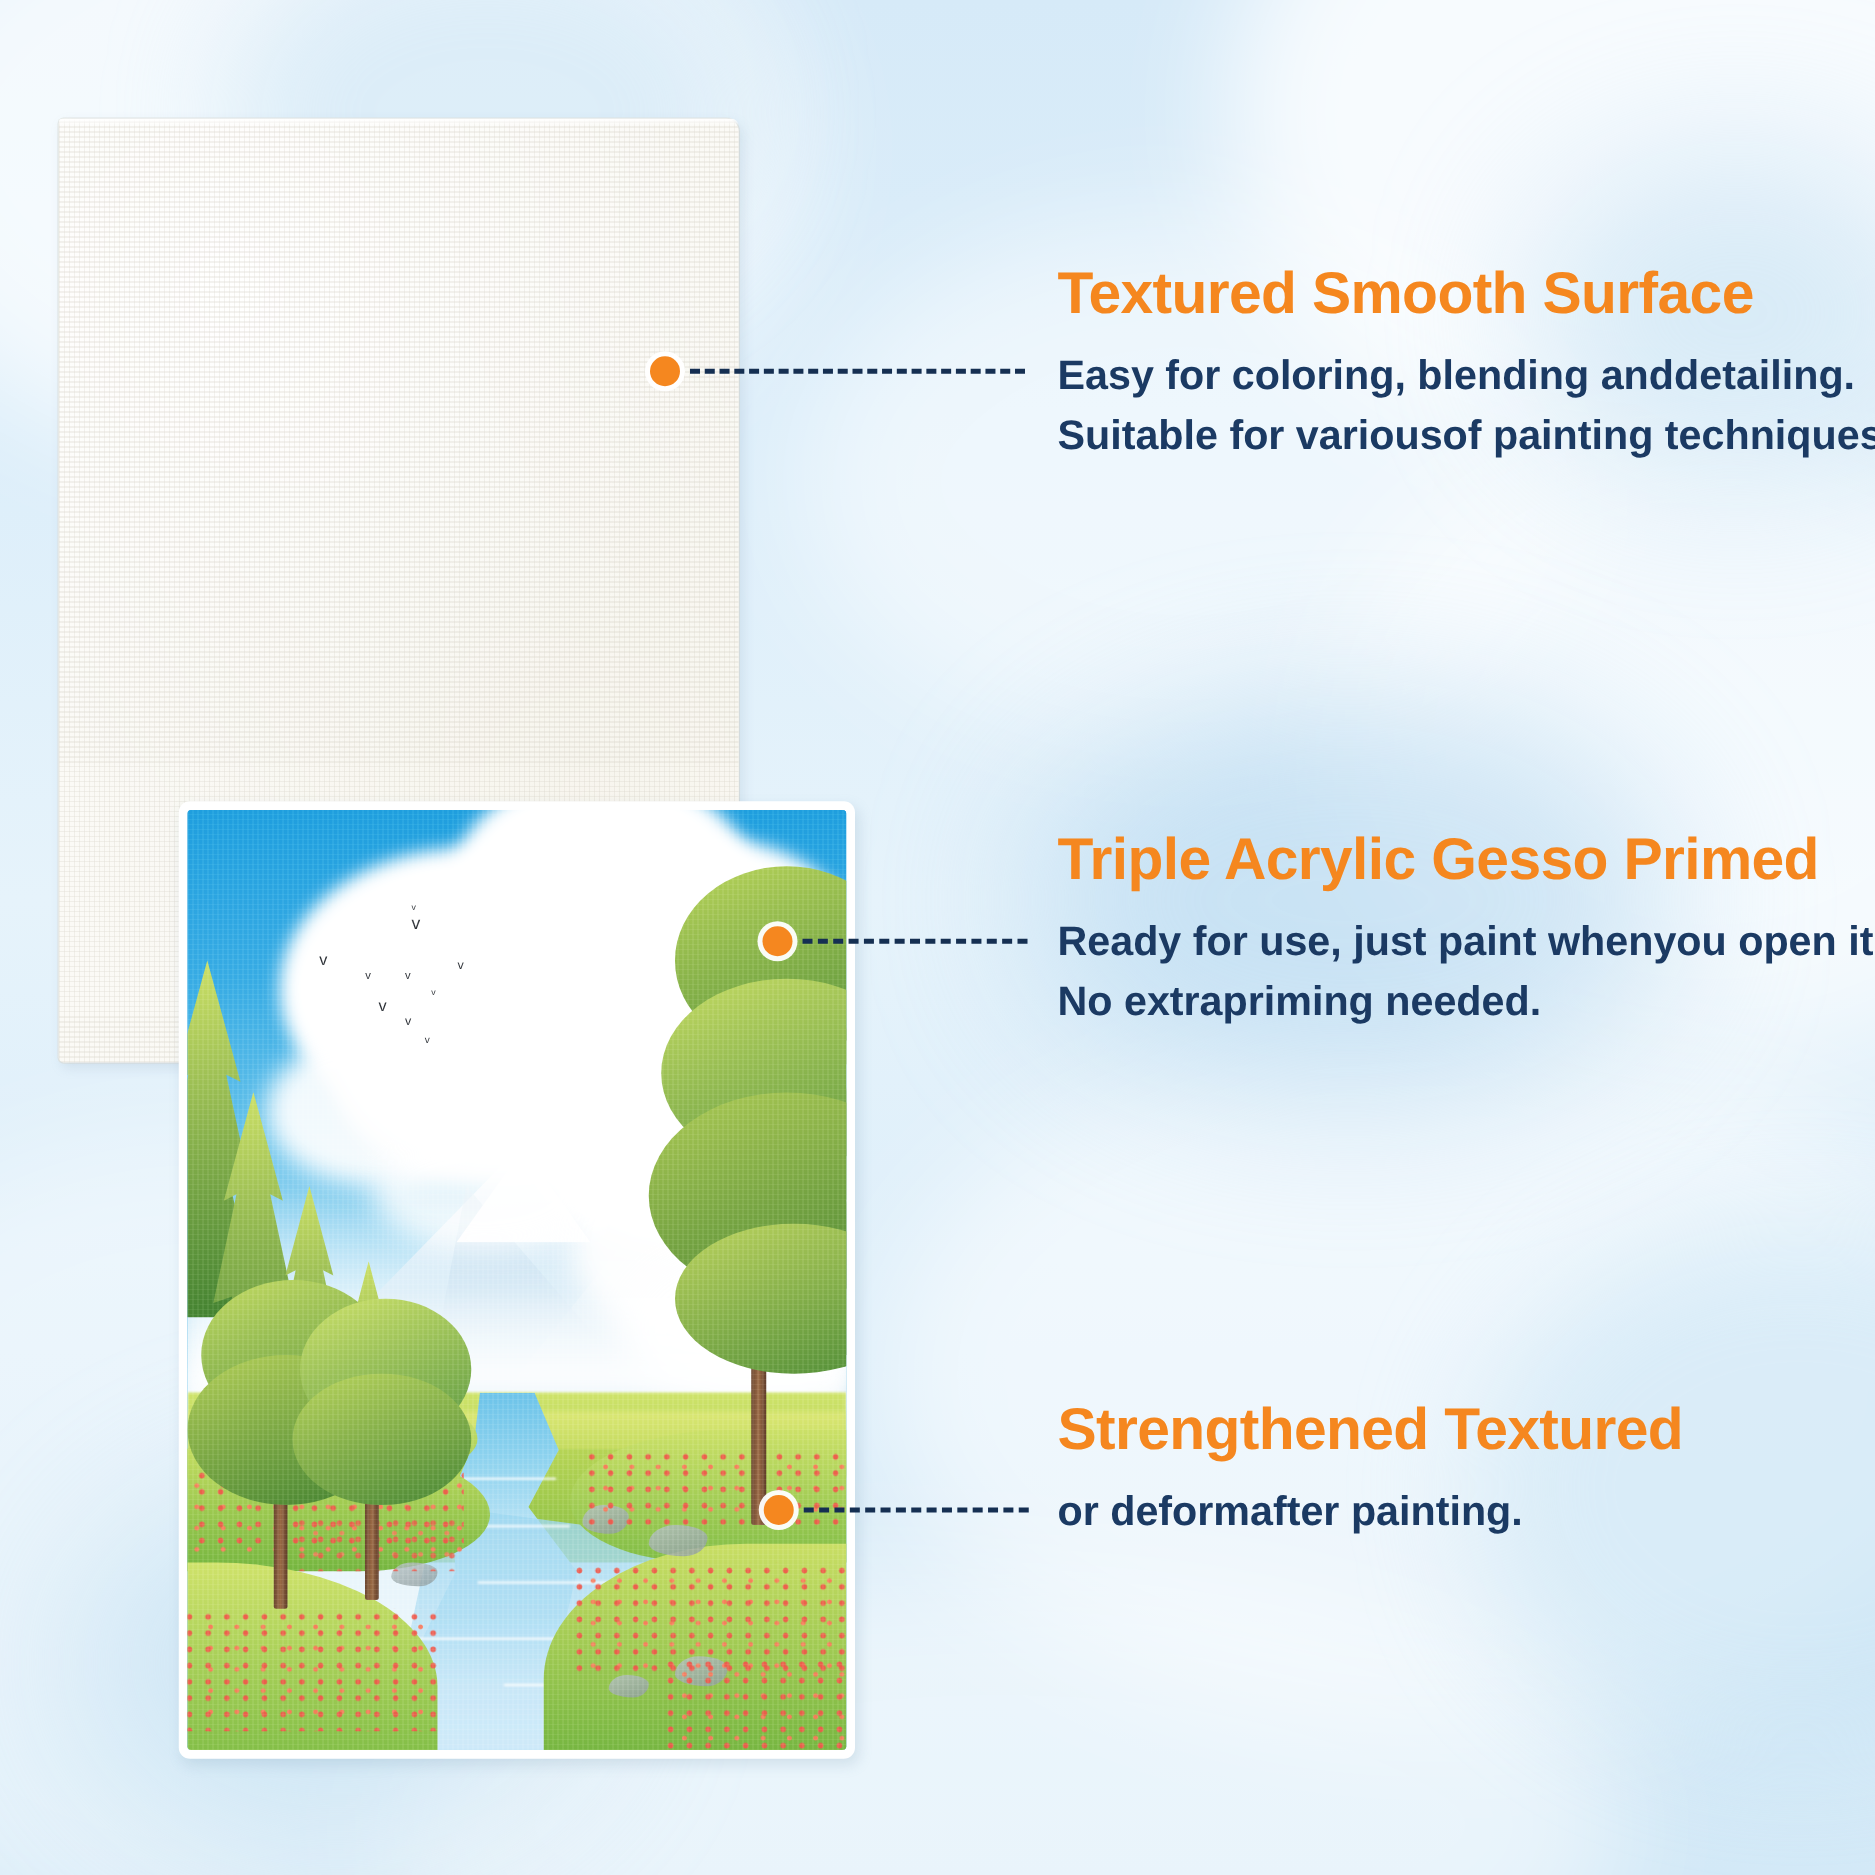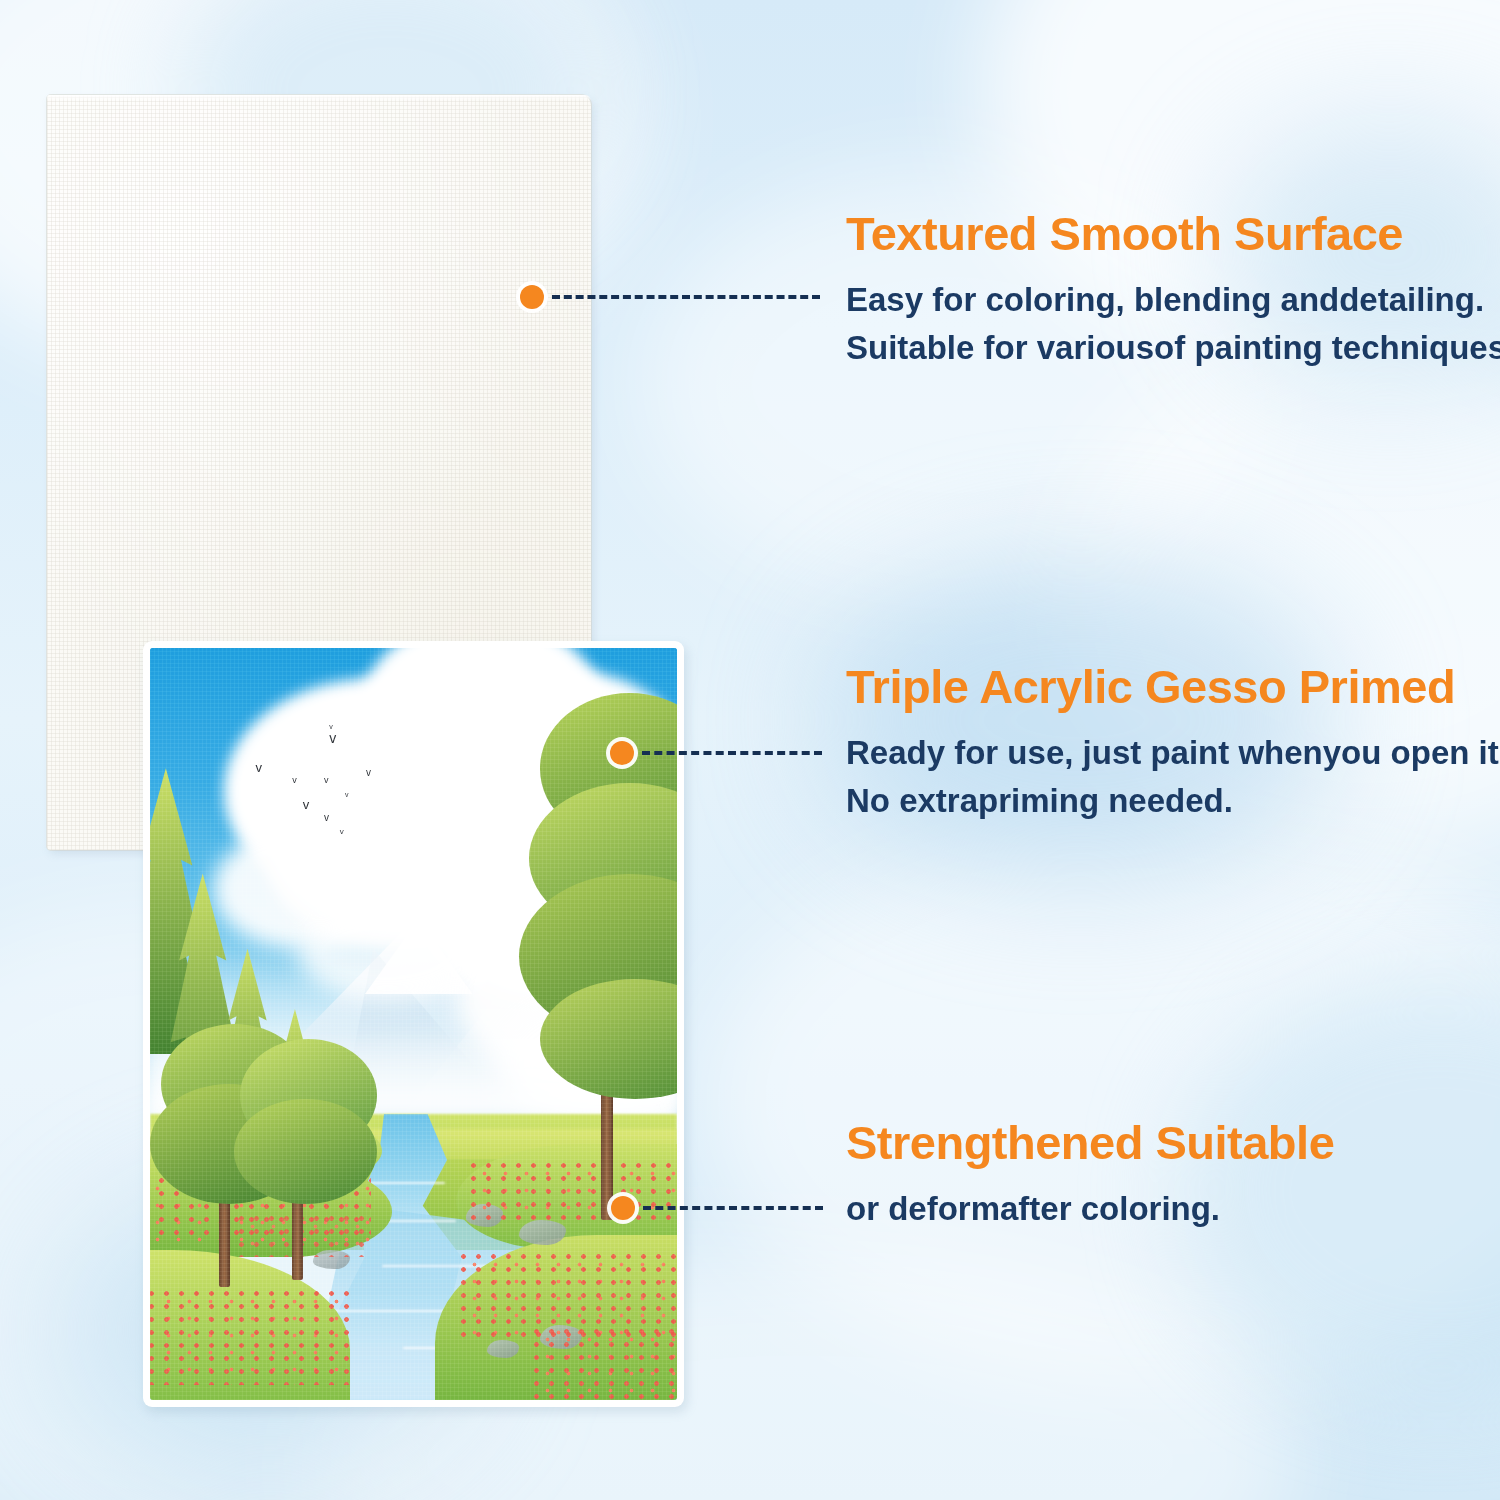--- a/index.html
+++ b/index.html
@@ -354,19 +354,19 @@
 
   <div class="callout" id="c2">
     <h2>Triple Acrylic Gesso Primed</h2>
     <p>
       <span>Ready for use, just paint whenyou open it.</span>
       <span>No extrapriming needed.</span>
     </p>
   </div>
 
   <div class="callout" id="c3">
-    <h2>Strengthened Suitable</h2>
+    <h2>Strengthened Textured</h2>
     <p>
-      <span>or deformafter coloring.</span>
+      <span>or deformafter painting.</span>
     </p>
   </div>
 
 </div>
 
 </body></html>

